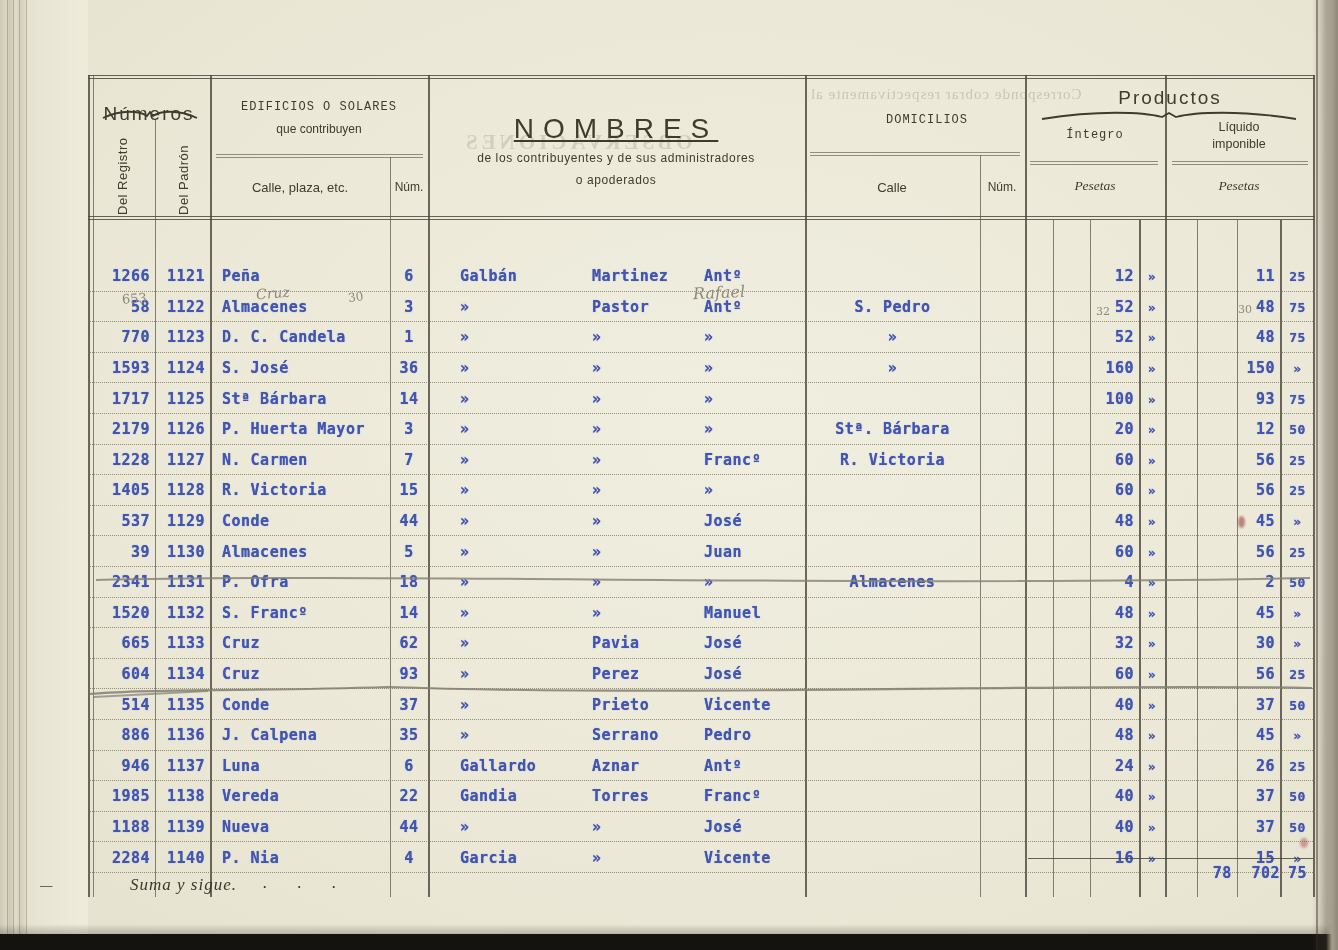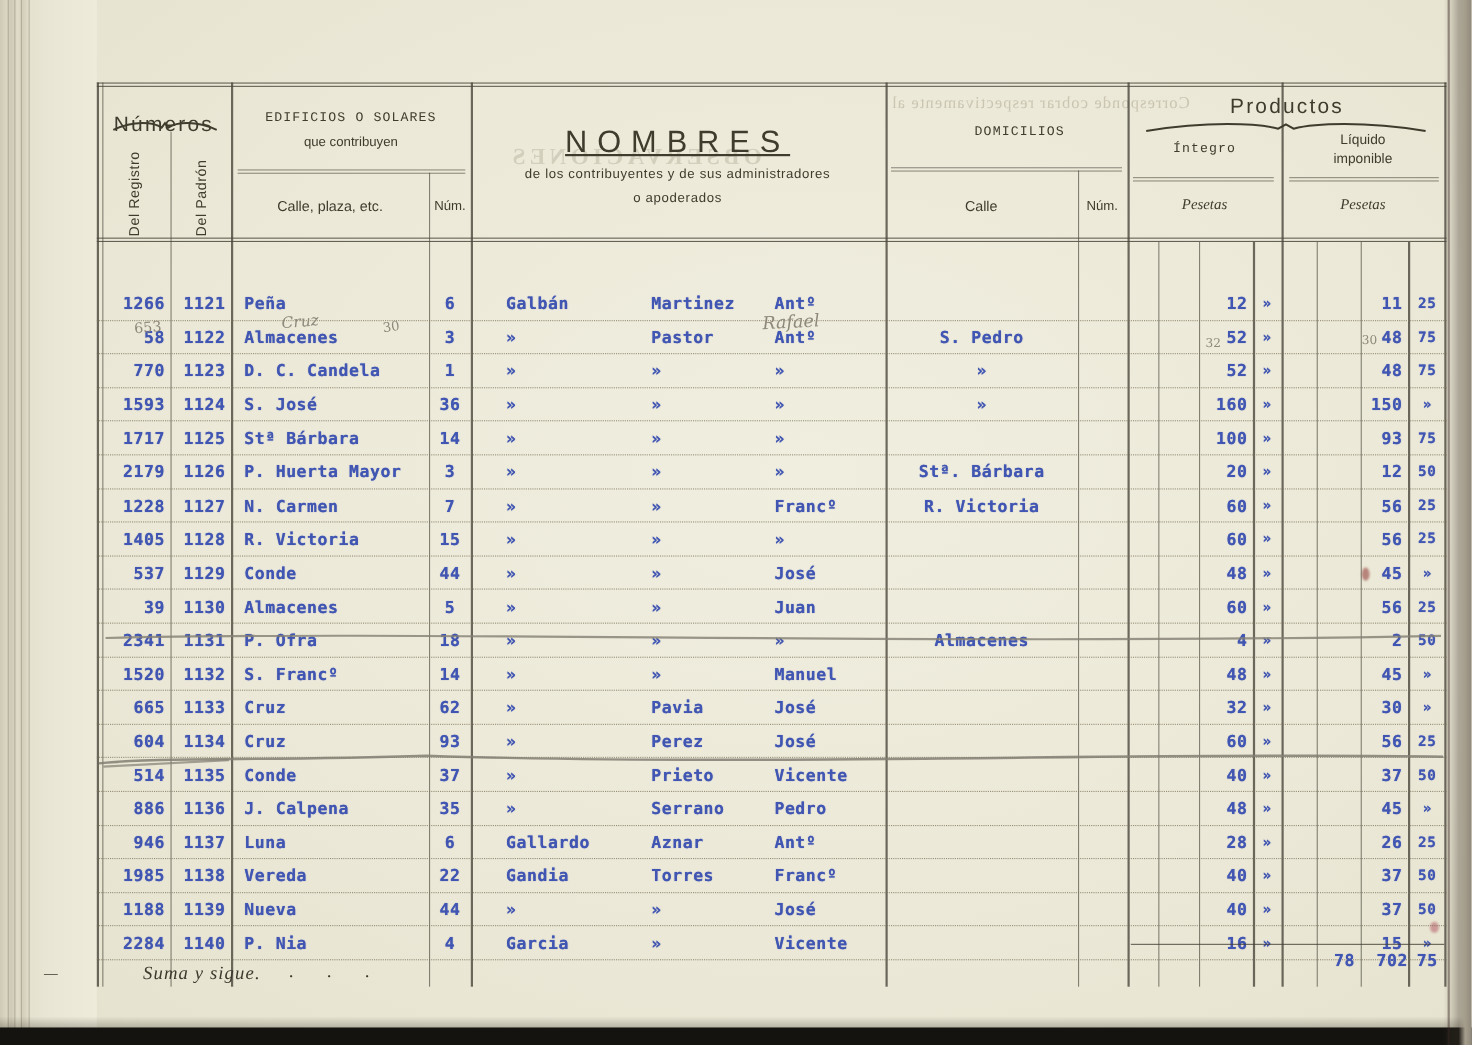--- a/index.html
+++ b/index.html
@@ -398,21 +398,21 @@
         <div class="row typed">
         <div class="cell c-right">946</div>
         <div class="cell c-right">1137</div>
         <div class="cell c-left">Luna</div>
         <div class="cell c-ctr">6</div>
         <div class="cell c-ind">Gallardo</div>
         <div class="cell c-ind">Aznar</div>
         <div class="cell c-left">Antº</div>
         <div class="cell c-ctr"></div>
         <div class="cell c-ctr"></div>
-        <div class="cell c-right">28</div>
+        <div class="cell c-right">24</div>
         <div class="cell c-cent">»</div>
         <div class="cell c-right">26</div>
         <div class="cell c-cent">25</div>
       </div>
         <div class="row typed">
         <div class="cell c-right">1985</div>
         <div class="cell c-right">1138</div>
         <div class="cell c-left">Vereda</div>
         <div class="cell c-ctr">22</div>
         <div class="cell c-ind">Gandia</div>

